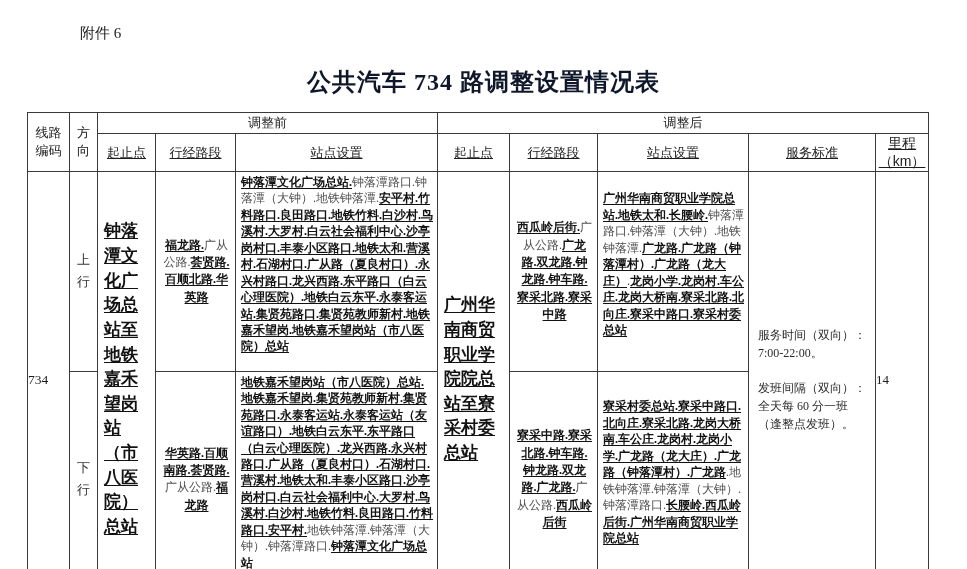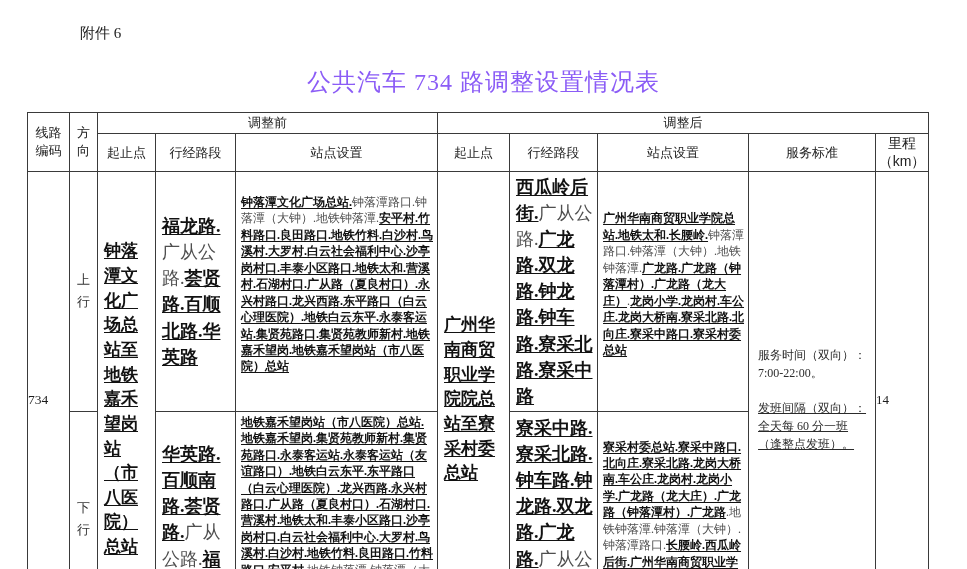--- a/index.html
+++ b/index.html
@@ -15,23 +15,23 @@
     font-size: 15px;
     color: #1c1c1c;
     padding-left: 43px;
   }
   .doc-title {
     position: absolute;
     left: 0; top: 66px;
     width: 100%;
     text-align: center;
     font-size: 24px;
-    font-weight: 400;
+    font-weight: 700;
     letter-spacing: 1px;
-    color: #8b5cf6;
+    color: #0f172a;
   }
   table.route-table {
     position: absolute;
     left: 27px; top: 112px;
     width: 901px;
     border-collapse: collapse;
     table-layout: fixed;
   }
   table.route-table th, table.route-table td {
     border: 1px solid #3a3a3a;
@@ -40,60 +40,60 @@
   }
   th {
     font-family: "Liberation Sans", "DejaVu Sans", sans-serif;
     font-weight: 400;
     font-size: 13px;
     color: #222;
     text-align: center;
     padding: 1px 2px;
   }
   .h-band { height: 20px; font-size: 13px; }
-  .h-sub  { height: 32px; }
+  .h-sub  { height: 32px; text-decoration: underline; }
   .mileage-head { font-size: 14px; line-height: 1.25; }
   td.cell-linecode {
     font-size: 13.5px;
     font-family: "Liberation Serif", "DejaVu Serif", serif;
   }
   td.cell-dir { text-align: center; }
   td.cell-dir .vtext {
     display: inline-block;
     width: 1.05em;
     font-size: 13px;
     line-height: 1.7;
     word-break: break-all;
     color: #333;
   }
   td.cell-startend {
     font-size: 17px;
     line-height: 1.45;
     padding: 2px 6px;
   }
   td.cell-route {
-    text-align: left;
-    font-size: 18px;
+    text-align: center;
+    font-size: 12px;
     line-height: 1.45;
     padding: 2px 4px 2px 6px;
   }
   td.cell-stops {
     text-align: left;
     font-size: 12px;
     line-height: 1.37;
     padding: 2px 3px 16px 5px;
   }
   td.cell-service {
     text-align: left;
     font-size: 12px;
     line-height: 1.5;
     padding: 2px 7px 2px 9px;
     color: #2b2b2b;
   }
-  td.cell-service .svc-p + .svc-p { margin-top: 17px; text-decoration: underline; }
+  td.cell-service .svc-p + .svc-p { margin-top: 17px; }
   td.cell-mileage { text-align: left; font-size: 13px; }
   .seg-u {
     font-weight: 700;
     color: #121212;
     text-decoration: underline;
     text-underline-offset: 2px;
   }
   .seg-n {
     font-weight: 400;
     color: #4f4f4f;

